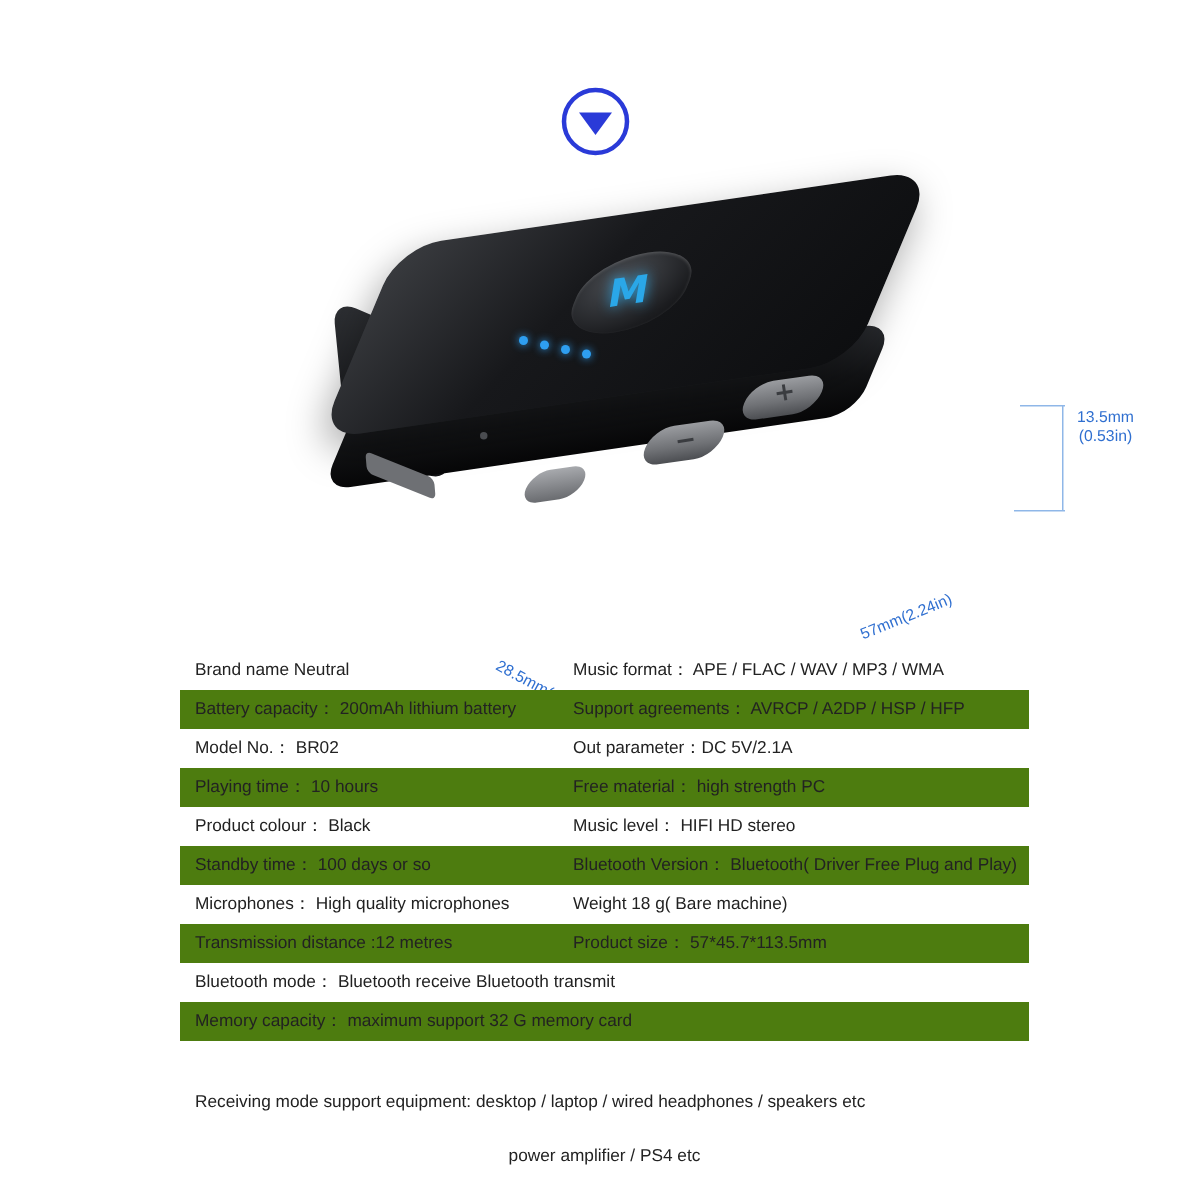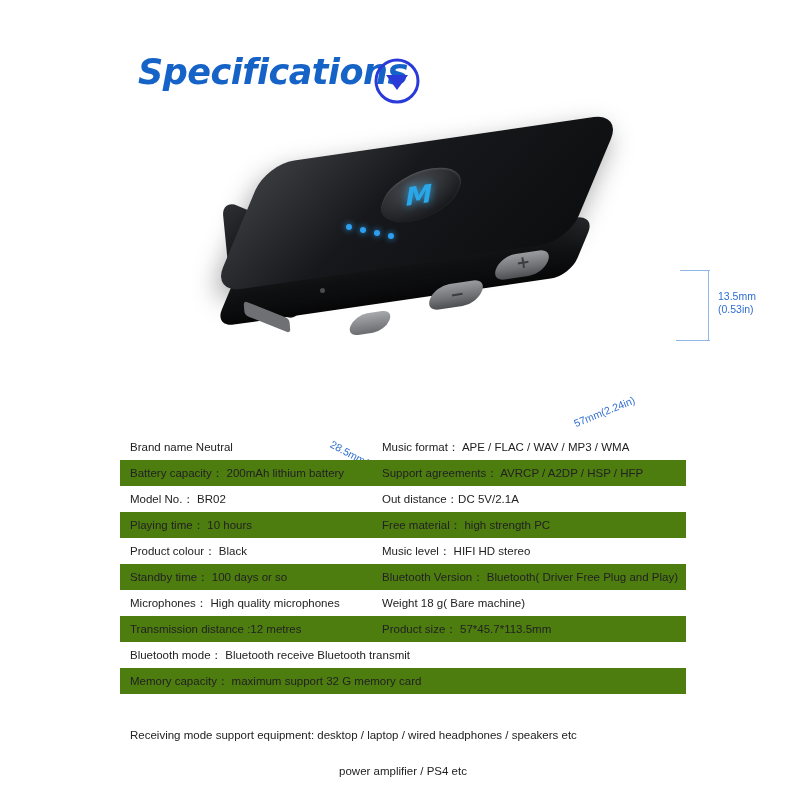--- a/index.html
+++ b/index.html
@@ -193,21 +193,21 @@
   }
 
   
   .dim {
     position: absolute;
     color: #2f6fd0;
     font-size: 10.5px;
     font-family: "Liberation Sans", sans-serif;
     white-space: nowrap;
   }
-  .dim-h { left: 598px; top: 190px; line-height: 13px; }
+  .dim-h { left: 598px; top: 172px; line-height: 13px; text-align: center; }
   .dim-w {
     left: 452px; top: 318px;
     transform: rotate(-22deg);
     transform-origin: left top;
   }
   .dim-d {
     left: 214px; top: 338px;
     transform: rotate(28deg);
     transform-origin: left top;
   }
@@ -253,21 +253,20 @@
   .note-1 { top: 726px; }
   .note-2 { top: 744px; }
   .note-3 { top: 762px; text-align: center; padding-left: 0; }
 </style>
 </head>
 <body>
 
 <div class="page">
 
   <div class="header">
-    <div class="spec-title">Specifications</div>
     <div class="chevron-badge">
       <svg width="46" height="46" viewBox="0 0 46 46">
         <circle cx="23" cy="23" r="21" fill="none" stroke="#2a3ad8" stroke-width="3"></circle>
         <path d="M12 17 L23 32 L34 17 Z" fill="#2a3ad8"></path>
       </svg>
     </div>
   </div>
 
   <div class="photo">
     <div class="device-wrap">
@@ -313,21 +312,21 @@
       <tr>
         <td class="col-l">Brand name Neutral</td>
         <td class="col-r">Music format： APE / FLAC / WAV / MP3 / WMA</td>
       </tr>
       <tr class="alt">
         <td class="col-l">Battery capacity：  200mAh lithium battery</td>
         <td class="col-r">Support agreements： AVRCP / A2DP / HSP / HFP</td>
       </tr>
       <tr>
         <td class="col-l">Model No.：  BR02</td>
-        <td class="col-r">Out distance：DC 5V/2.1A</td>
+        <td class="col-r">Out parameter：DC 5V/2.1A</td>
       </tr>
       <tr class="alt">
         <td class="col-l">Playing time：  10 hours</td>
         <td class="col-r">Free material：  high strength PC</td>
       </tr>
       <tr>
         <td class="col-l">Product colour：  Black</td>
         <td class="col-r">Music level：  HIFI HD stereo</td>
       </tr>
       <tr class="alt">

